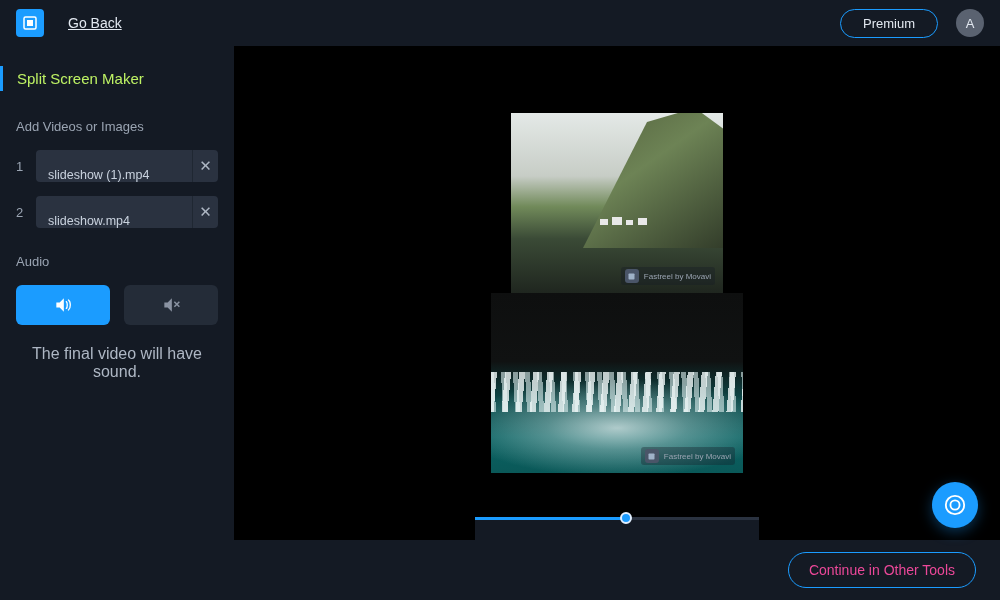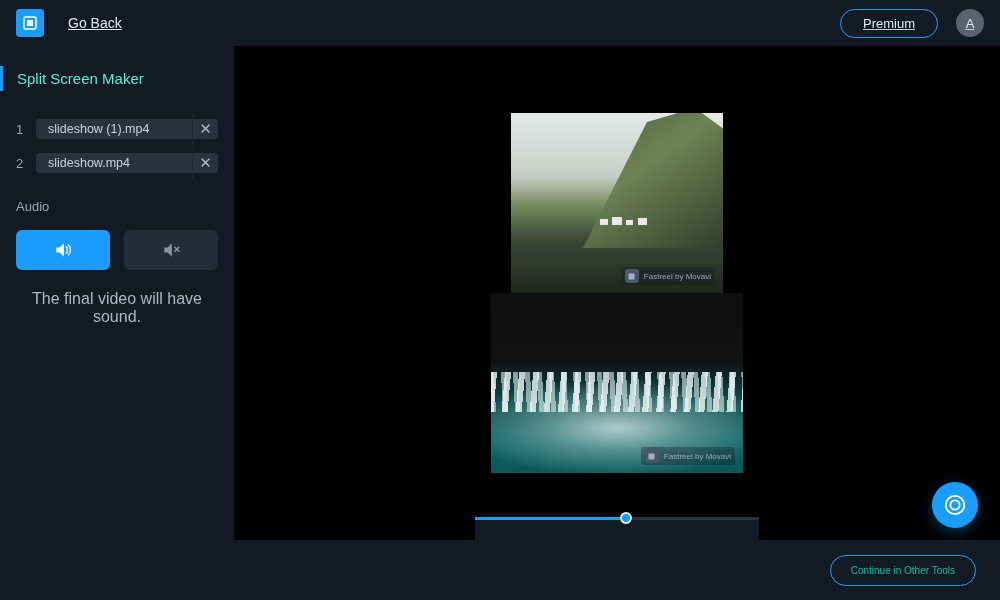--- a/index.html
+++ b/index.html
@@ -27,21 +27,21 @@
   border-radius: 4px;
   display: flex; align-items: center; justify-content: center;
 }
 .logo svg { width: 18px; height: 18px; }
 .go-back {
   color: #e2e8f0;
   font-size: 14px;
   text-decoration: underline;
   cursor: pointer;
 }
-.header-right { display: flex; align-items: center; gap: 18px; text-decoration: underline; }
+.header-right { display: flex; align-items: center; gap: 18px; }
 .premium-btn {
   border: 1.5px solid #1b9cff;
   color: #e2e8f0;
   background: transparent;
   padding: 6px 22px;
   border-radius: 18px;
   font-size: 13px;
   cursor: pointer;
 }
 .avatar {
@@ -55,21 +55,21 @@
 .main {
   display: flex;
   height: 554px;
 }
 .sidebar {
   width: 234px;
   background: #141a24;
   padding: 20px 0 0 0;
 }
 .page-title {
-  color: #5eead4;
+  color: #bef264;
   font-size: 15px;
   font-weight: 500;
   border-left: 3px solid #1b9cff;
   padding: 4px 0 4px 14px;
   margin-bottom: 28px;
 }
 .sidebar-inner { padding: 0 16px; }
 .section-label {
   color: #9aa4b2;
   font-size: 13px;
@@ -82,24 +82,24 @@
   margin-bottom: 14px;
 }
 .file-index {
   color: #9aa4b2;
   font-size: 13px;
   width: 10px;
 }
 .file-pill {
   flex: 1;
   display: flex;
-  align-items: center;
+  align-items: flex-end;
   background: #2a3240;
   border-radius: 4px;
-  height: 20px;
+  height: 32px;
 }
 .file-name {
   flex: 1;
   padding: 0 12px;
   font-size: 12.5px;
   color: #c9d2de;
   white-space: nowrap;
   overflow: hidden;
   text-overflow: ellipsis;
 }
@@ -280,25 +280,25 @@
   height: 60px;
   background: #141a24;
   display: flex;
   align-items: center;
   justify-content: flex-end;
   gap: 16px;
   padding: 0 24px;
 }
 .btn-outline {
   border: 1.5px solid #1b9cff;
-  color: #14b8a6;
+  color: #ec4899;
   background: transparent;
   padding: 9px 20px;
   border-radius: 20px;
-  font-size: 10px;
+  font-size: 14px;
   cursor: pointer;
 }
 .btn-primary {
   border: none;
   background: #1b9cff;
   color: #0a0f16;
   padding: 10px 22px;
   border-radius: 20px;
   font-size: 13px;
   font-weight: 500;
@@ -334,20 +334,21 @@
     <button class="premium-btn">Premium</button>
     <div class="avatar">A</div>
   </div>
 </div>
 
 <div class="main">
 
   <aside class="sidebar">
     <div class="page-title">Split Screen Maker</div>
     <div class="sidebar-inner">
+      <div class="section-label">Add Videos or Images</div>
 
       <div class="file-row">
         <div class="file-index">1</div>
         <div class="file-pill">
           <div class="file-name">slideshow (1).mp4</div>
           <div class="file-remove">✕</div>
         </div>
       </div>
 
       <div class="file-row">

